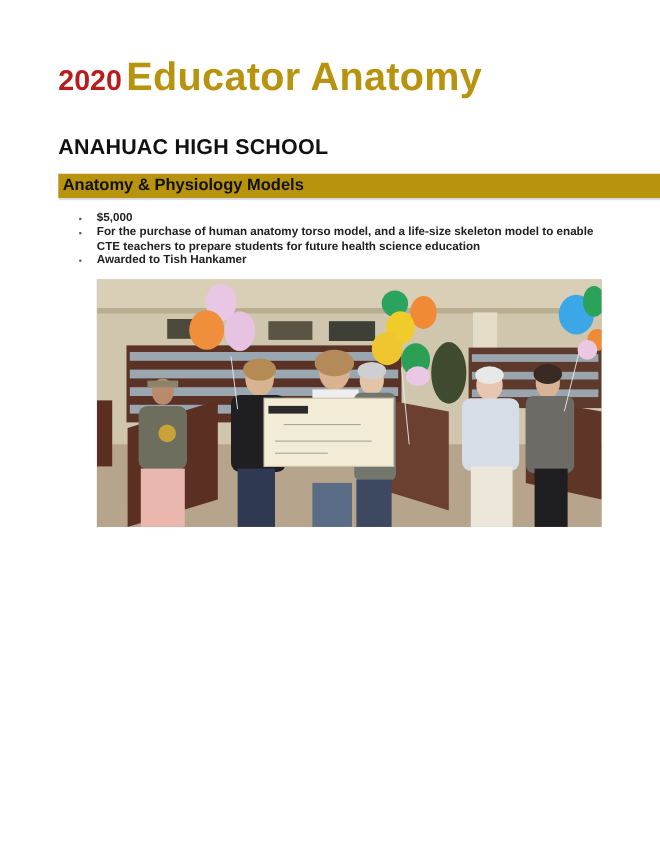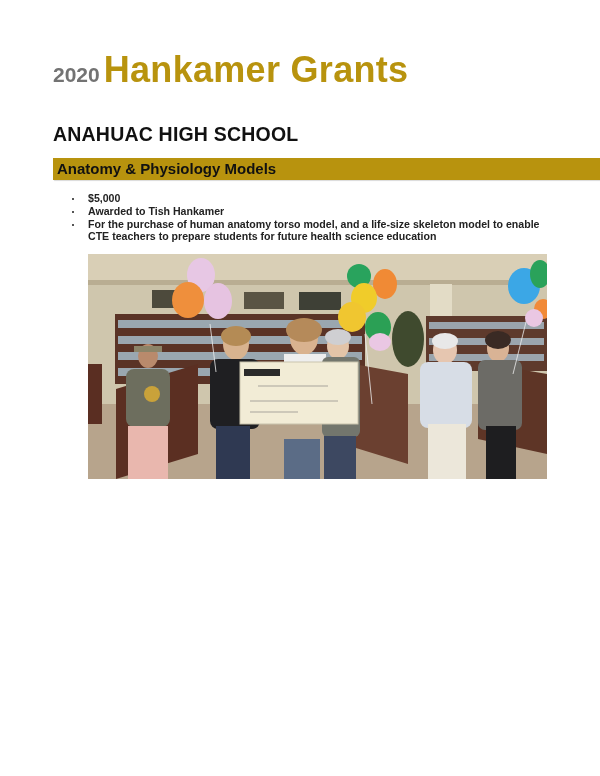--- a/index.html
+++ b/index.html
@@ -5,21 +5,21 @@
     html, body { margin: 0; padding: 0; }
     body {
       width: 600px; height: 776px; background: #ffffff;
       position: relative; overflow: hidden;
       font-family: "Liberation Sans", sans-serif; color: #111;
     }
     .title {
       position: absolute; left: 53px; top: 52px; white-space: nowrap;
       font-weight: bold; line-height: 1;
     }
-    .title .year { font-size: 21px; color: #737373; margin-right: 4px; }
+    .title .year { font-size: 26px; color: #b91c1c; margin-right: 4px; }
     .title .main { font-size: 36px; color: #b8930e; letter-spacing: 0.3px; }
     .school {
       position: absolute; left: 53px; top: 123px;
       font-size: 19.5px; font-weight: bold; 
       text-decoration-thickness: 2px; text-underline-offset: 2px;
       letter-spacing: 0.2px; color: #111;
     }
     .banner {
       position: absolute; left: 53px; top: 158px; width: 584px; height: 22px;
       background: #b8930e; border-bottom-right-radius: 4px;
@@ -42,33 +42,33 @@
     .photo {
       position: absolute; left: 88px; top: 254px; width: 459px; height: 225px;
       overflow: hidden; background: #bfb39a;
     }
     .photo svg { display: block; }
   </style>
 </head>
 <body>
 
 <div class="title">
-  <span class="year">2020</span><span class="main">Hankamer Grants</span>
+  <span class="year">2020</span><span class="main">Educator Anatomy</span>
 </div>
 
 <div class="school">ANAHUAC HIGH SCHOOL</div>
 
 <div class="banner">
   <span>Anatomy &amp; Physiology Models</span>
 </div>
 
 <ul class="bullets">
   <li>$5,000</li>
+  <li>For the purchase of human anatomy torso model, and a life-size skeleton model to enable CTE teachers to prepare students for future health science education</li>
   <li>Awarded to Tish Hankamer</li>
-  <li>For the purchase of human anatomy torso model, and a life-size skeleton model to enable CTE teachers to prepare students for future health science education</li>
 </ul>
 
 <div class="photo">
   <svg width="459" height="225" viewBox="0 0 459 225" xmlns="http://www.w3.org/2000/svg">
 
     <rect x="0" y="0" width="459" height="30" fill="#d9cfb6"></rect>
     <rect x="0" y="30" width="459" height="120" fill="#cfc6ad"></rect>
     <rect x="0" y="26" width="459" height="5" fill="#b9ad92"></rect>
 
     <rect x="342" y="30" width="22" height="115" fill="#e3dcc6"></rect>

